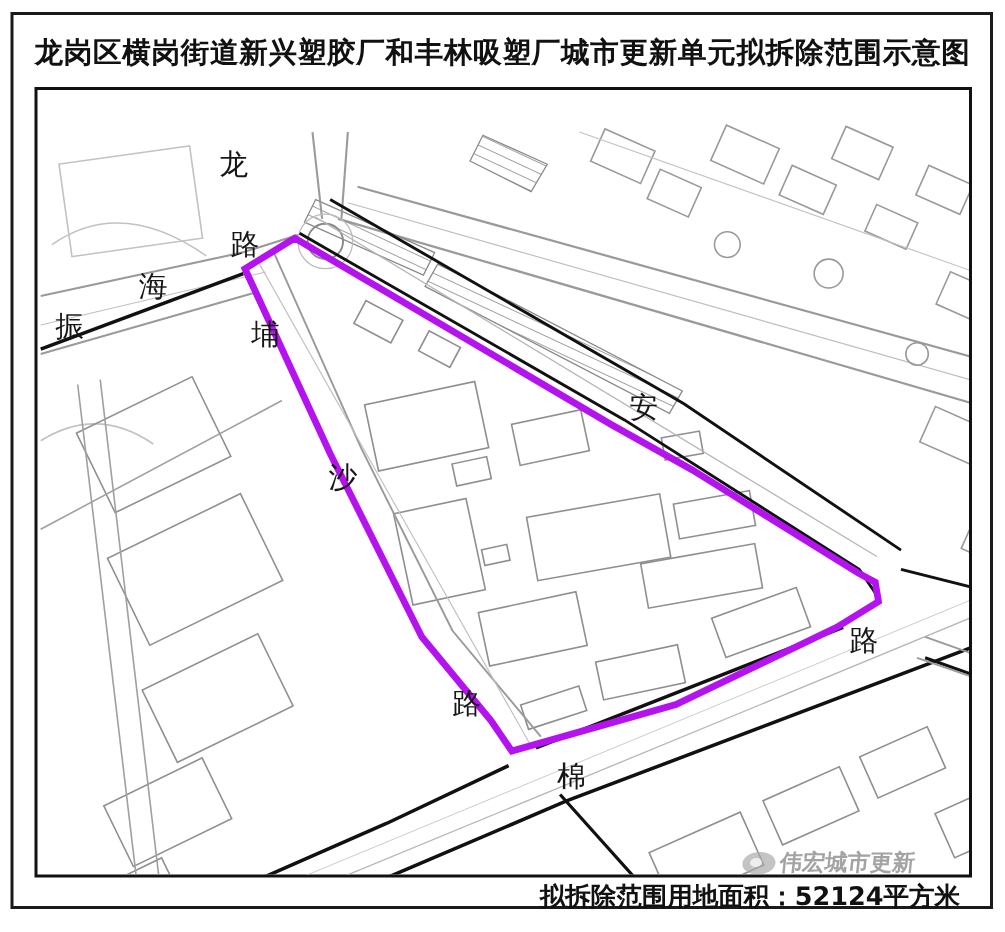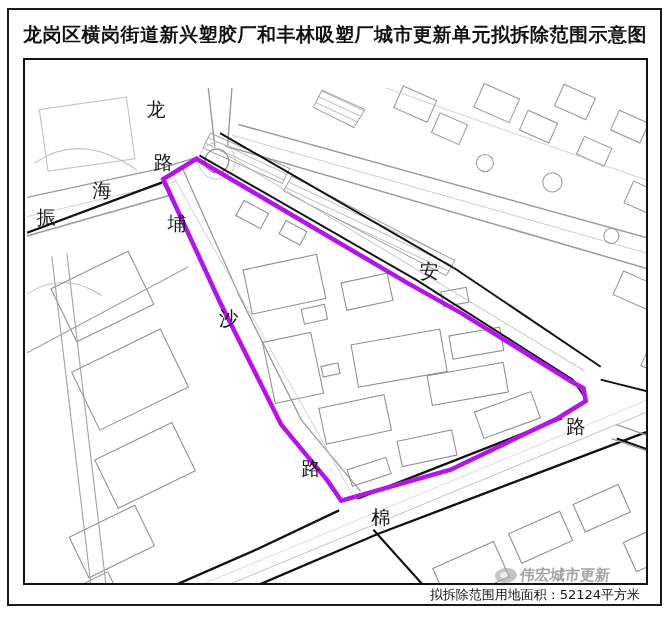--- a/index.html
+++ b/index.html
@@ -7,21 +7,21 @@
         font-family:"DejaVu Sans",sans-serif;}
   #outer-border{position:absolute;left:7px;top:8px;width:655px;height:598px;
         border:2px solid #1a1a1a;box-sizing:border-box;}
   #map-title{position:absolute;left:10px;top:22px;width:650px;text-align:center;
         font-size:19px;font-weight:bold;color:#111;letter-spacing:0.5px;white-space:nowrap;}
   #map-frame{position:absolute;left:23px;top:58px;width:625px;height:527px;
         border:2.5px solid #111;box-sizing:border-box;background:#fff;overflow:hidden;}
   #map-svg{position:absolute;left:0;top:0;}
   .road-label{font-family:"DejaVu Sans",sans-serif;font-size:18px;fill:#161616;}
   #footer-caption{position:absolute;left:23px;top:586px;width:617px;height:20px;
-        text-align:right;font-size:13px;font-weight:normal;color:#111;white-space:nowrap;}
+        text-align:right;font-size:17px;font-weight:bold;color:#111;white-space:nowrap;}
   #watermark{position:absolute;left:495px;top:564px;width:170px;height:22px;
         color:#8d8d8d;opacity:0.8;font-size:15px;font-weight:bold;
         transform:skewX(-6deg);display:flex;align-items:center;gap:3px;white-space:nowrap;}
   #watermark .logo{display:inline-block;width:22px;height:15px;border-radius:50%;
         background:#a8a8a8;opacity:0.85;position:relative;}
   #watermark .logo:after{content:"";position:absolute;left:5px;top:4px;width:8px;height:6px;
         border-radius:50%;background:#e6e6e6;}
 </style>
 </head>
 <body>

